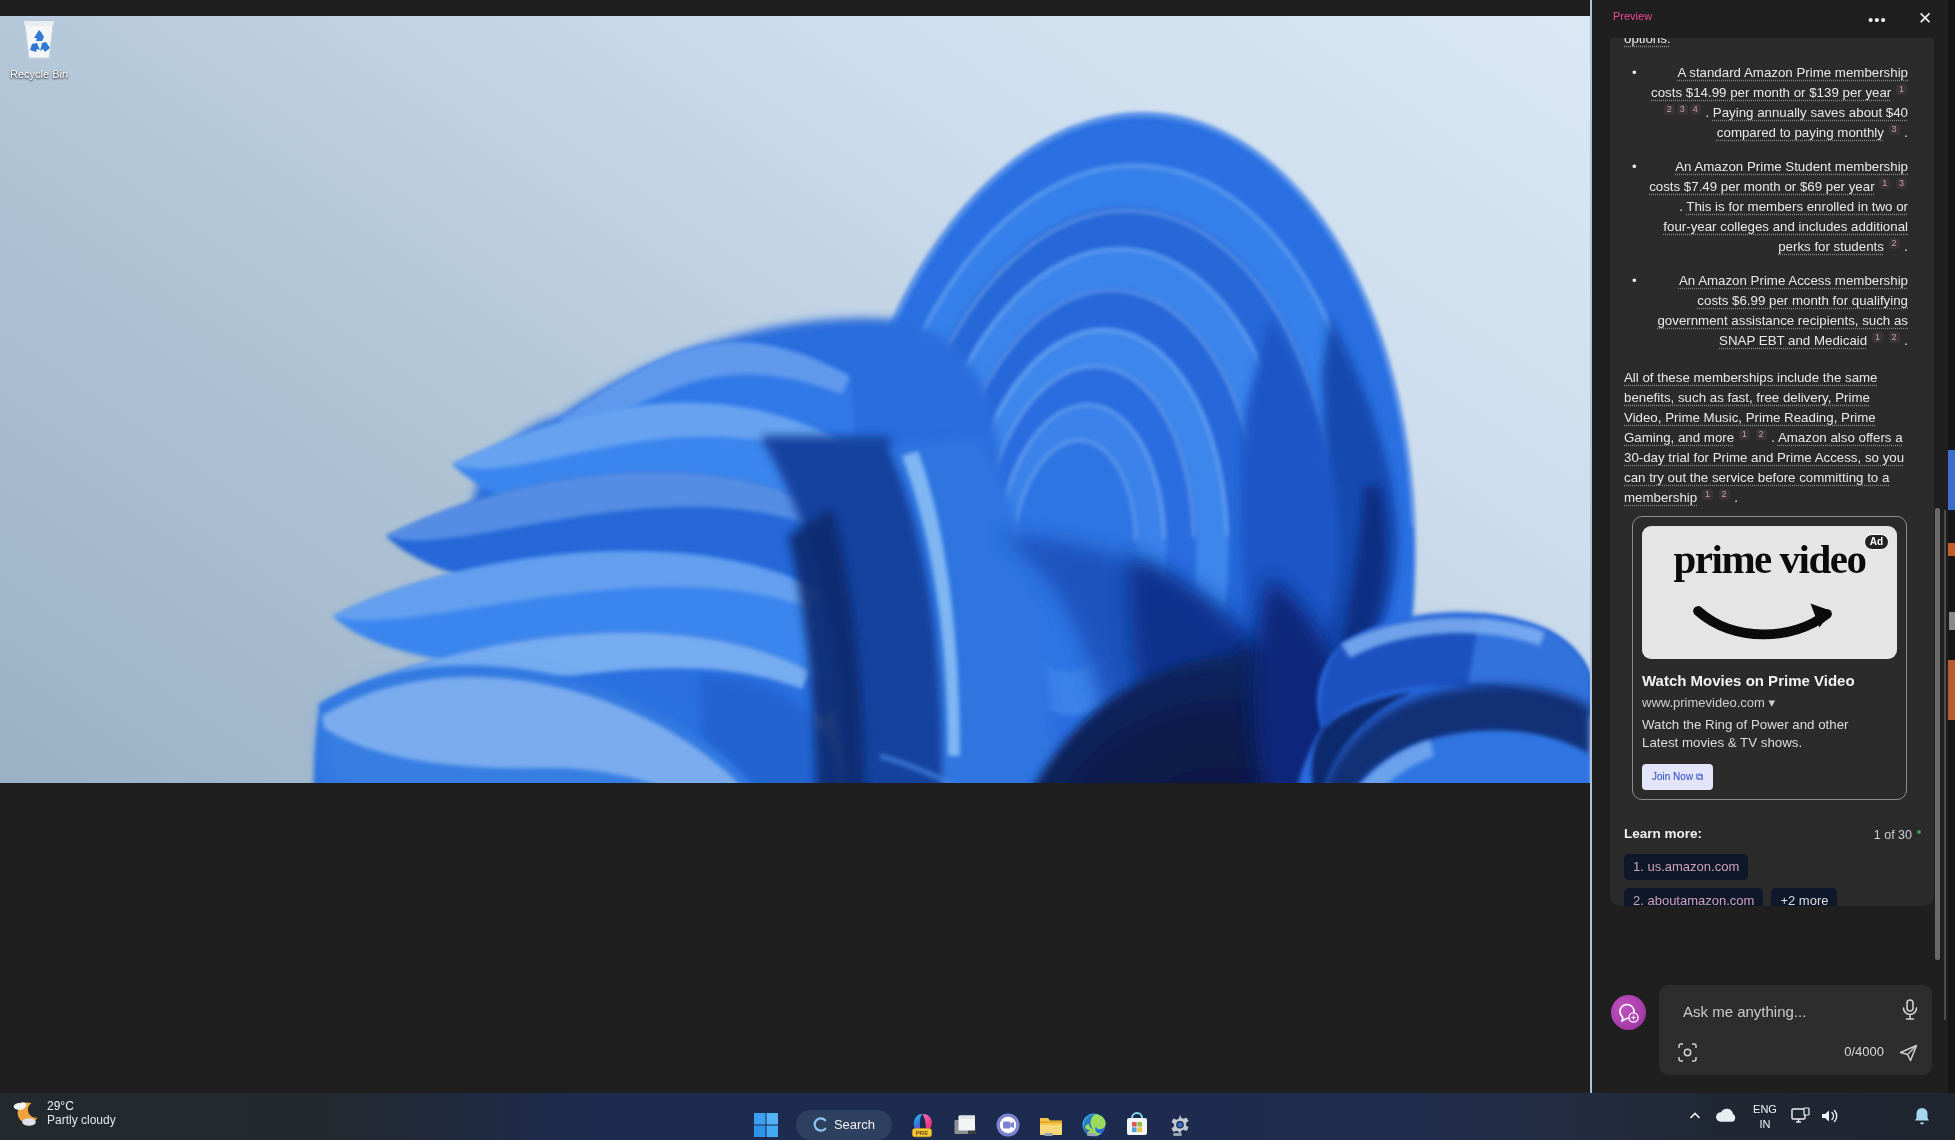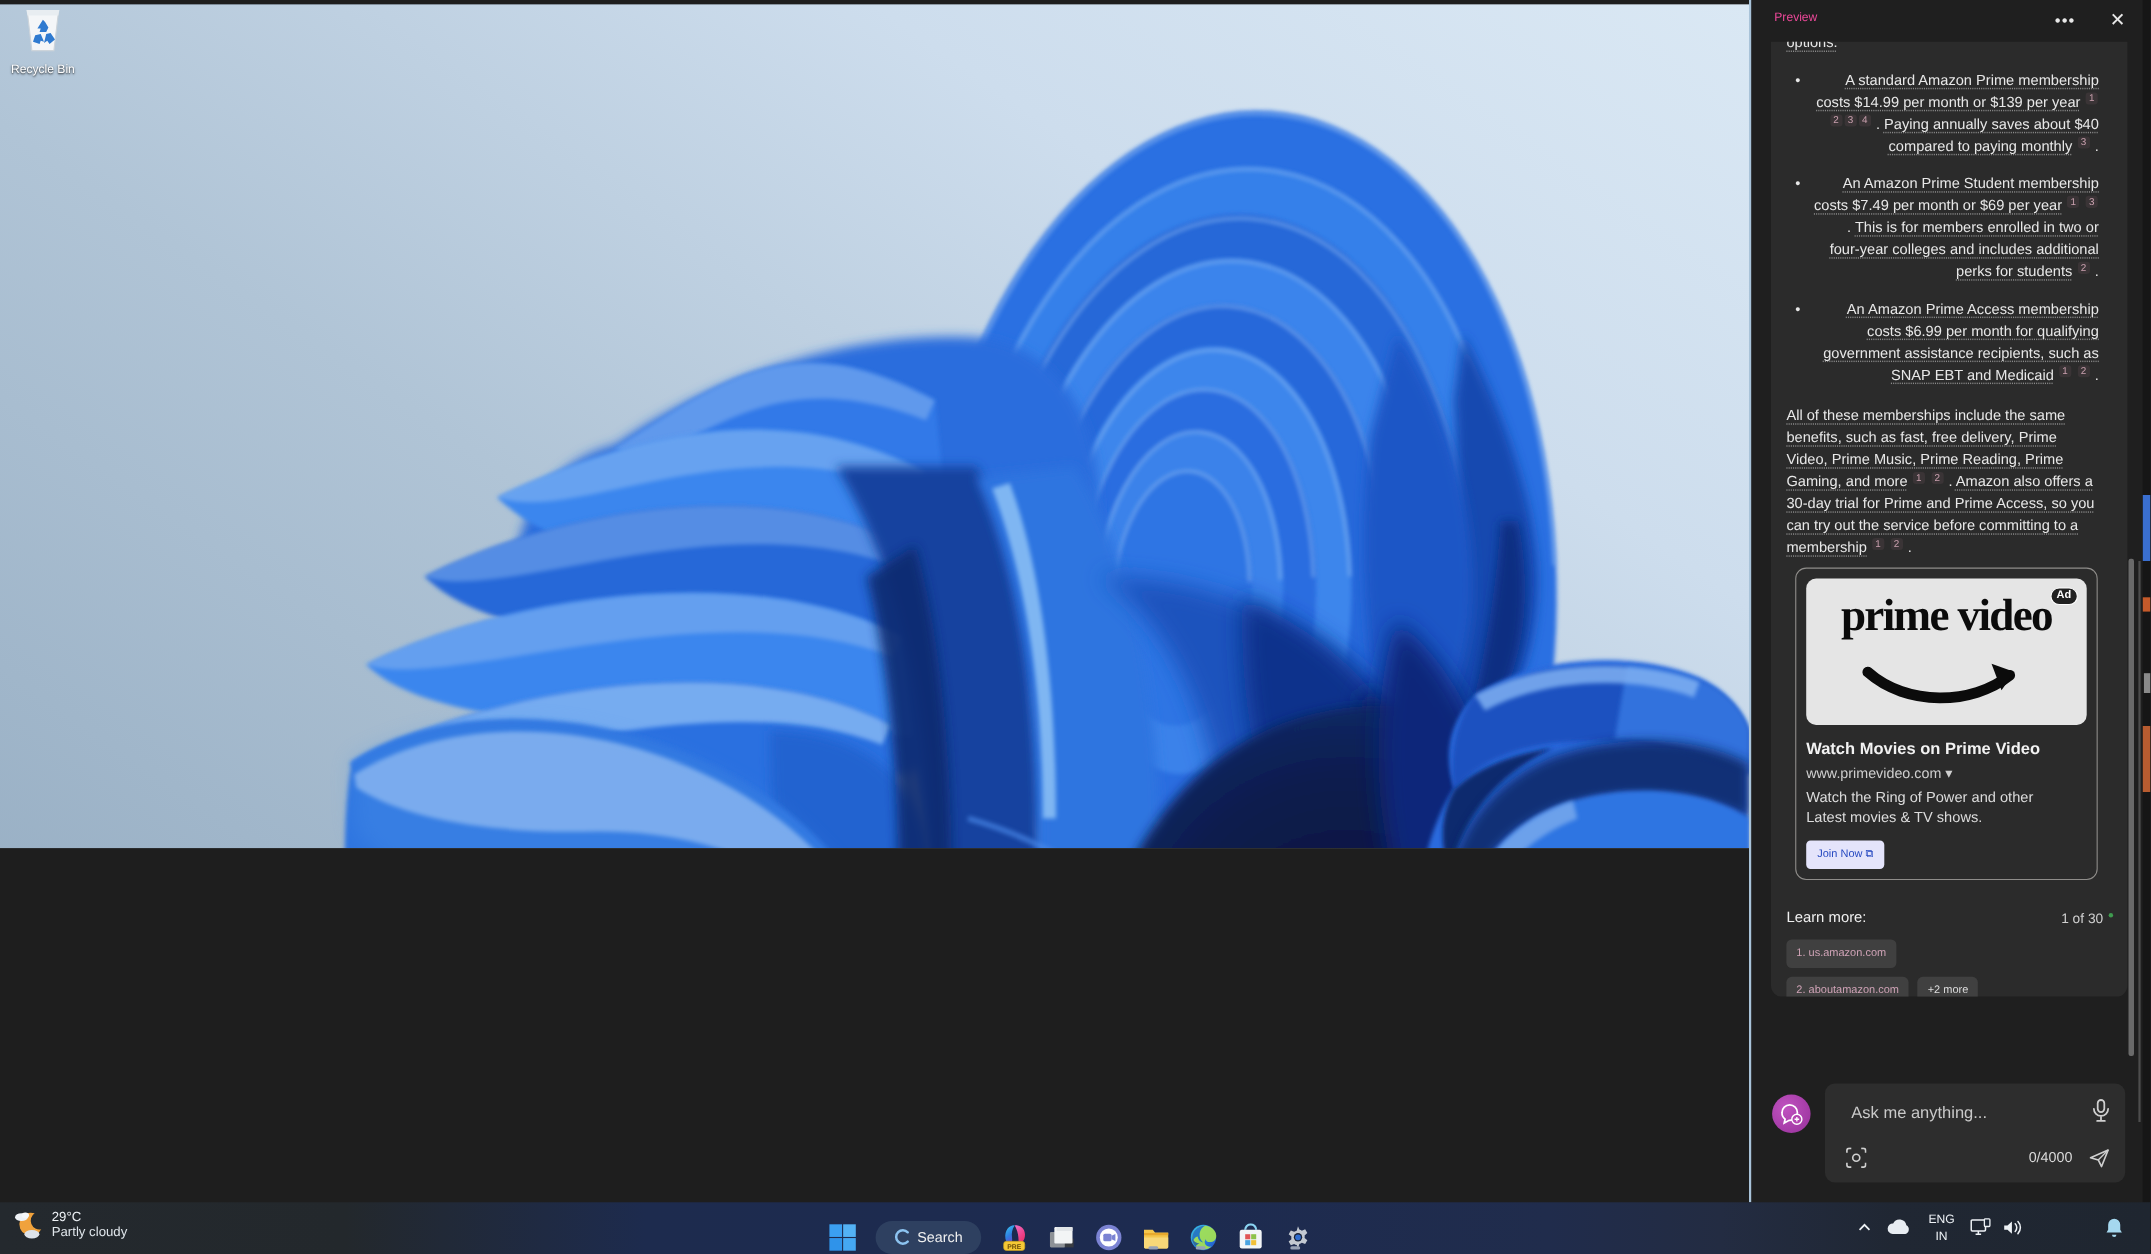--- a/index.html
+++ b/index.html
@@ -1,19 +1,19 @@
 <!DOCTYPE html>
 <html><head>
 <meta charset="utf-8">
 <style>
 * { margin:0; padding:0; box-sizing:border-box; }
 html,body { width:1955px; height:1140px; overflow:hidden; background:#1e1e1e;
   font-family:"Liberation Sans", sans-serif; }
 #stage { position:relative; width:1955px; height:1140px; }
-#desktop { position:absolute; left:0; top:4px; width:1590px; height:767px;
+#desktop { position:absolute; left:0; top:16px; width:1590px; height:767px;
   background:linear-gradient(50deg,#92a9bf 0%,#aabfd3 40%,#c3d5e5 70%,#d8e6f2 100%); overflow:hidden;padding-left:45px; }
 #wall { position:absolute; left:0; top:0; }
 
 #rbin { position:absolute; left:8px; top:2px; width:62px; text-align:center; }
 #rbin .lbl { color:#fff; font-size:11px; text-shadow:0 1px 2px #000; margin-top:2px; }
 
 #sidebar { position:absolute; left:1590px; top:0; width:358px; height:1093px;
   background:#1f1f1f; border-left:2px solid #a9c3d9; color:#e8e8e8; }
 #rstrip { position:absolute; left:1948px; top:0; width:7px; height:1093px; background:#161616; }
 #sb-head { position:absolute; left:21px; top:10px; font-size:11px; color:#ec4899; }
@@ -33,24 +33,24 @@
 #adblue { position:relative; width:255px; height:133px; background:#e5e5e5; border-radius:9px; }
 #adbadge { position:absolute; right:8px; top:8px; border:1px solid #fff; background:#222; color:#fff;
   font-size:10px; font-weight:bold; border-radius:8px; padding:0 5px; line-height:14px;}
 #adtitle { font-size:15px; font-weight:bold; margin-top:12px; color:#f2f2f2;}
 #adurl { font-size:13px; color:#cfcfcf; margin-top:4px; line-height:16px; }
 #addesc { font-size:13.3px; color:#dcdcdc; margin-top:5px; line-height:18px; }
 #adbtn { display:inline-block; margin-top:12px; background:#e4e4fb; color:#2548c0; font-size:10px;
   border-radius:4px; padding:3px 10px; }
 
 #learn { margin:24px 14px 0 14px; position:relative; }
-#learn .lm { font-weight:normal; font-size:13.5px; color:#efefef; display:inline-block;}
+#learn .lm { font-weight:bold; font-size:13.5px; color:#efefef; display:inline-block;}
 #learn .cnt { position:absolute; right:8px; top:1px; font-size:12.5px; color:#cfcfcf;}
 #learn .cnt:after { content:""; position:absolute; right:-9px; top:5px; width:4px; height:4px; border-radius:2px; background:#3f9b4f;}
-.chip { display:inline-block; background:#404040; border-radius:5px; font-size:10px; padding:3px 9px; margin:0 8px 8px 0; color:#cfa3b6;}
+.chip { display:inline-block; background:#0f172a; border-radius:5px; font-size:13px; padding:3px 9px; margin:0 8px 8px 0; color:#cfa3b6;}
 .chip.gray { color:#dddddd; }
 #chiprow1 { margin-top:10px; }
 
 #askwrap { position:absolute; left:10px; top:985px; width:340px; }
 #newtopic { position:absolute; left:9px; top:10px; width:35px; height:35px; border-radius:50%;
   background:radial-gradient(circle at 35% 35%, #c052c0, #96309a); }
 #askbox { position:absolute; left:57px; top:0; width:273px; height:90px; background:#2d2d2d; border-radius:9px; }
 #ask-ph { position:absolute; left:24px; top:18px; font-size:15px; color:#c9c9c9; }
 #counter { position:absolute; right:48px; bottom:16px; font-size:13px; color:#d9d9d9;}
 

